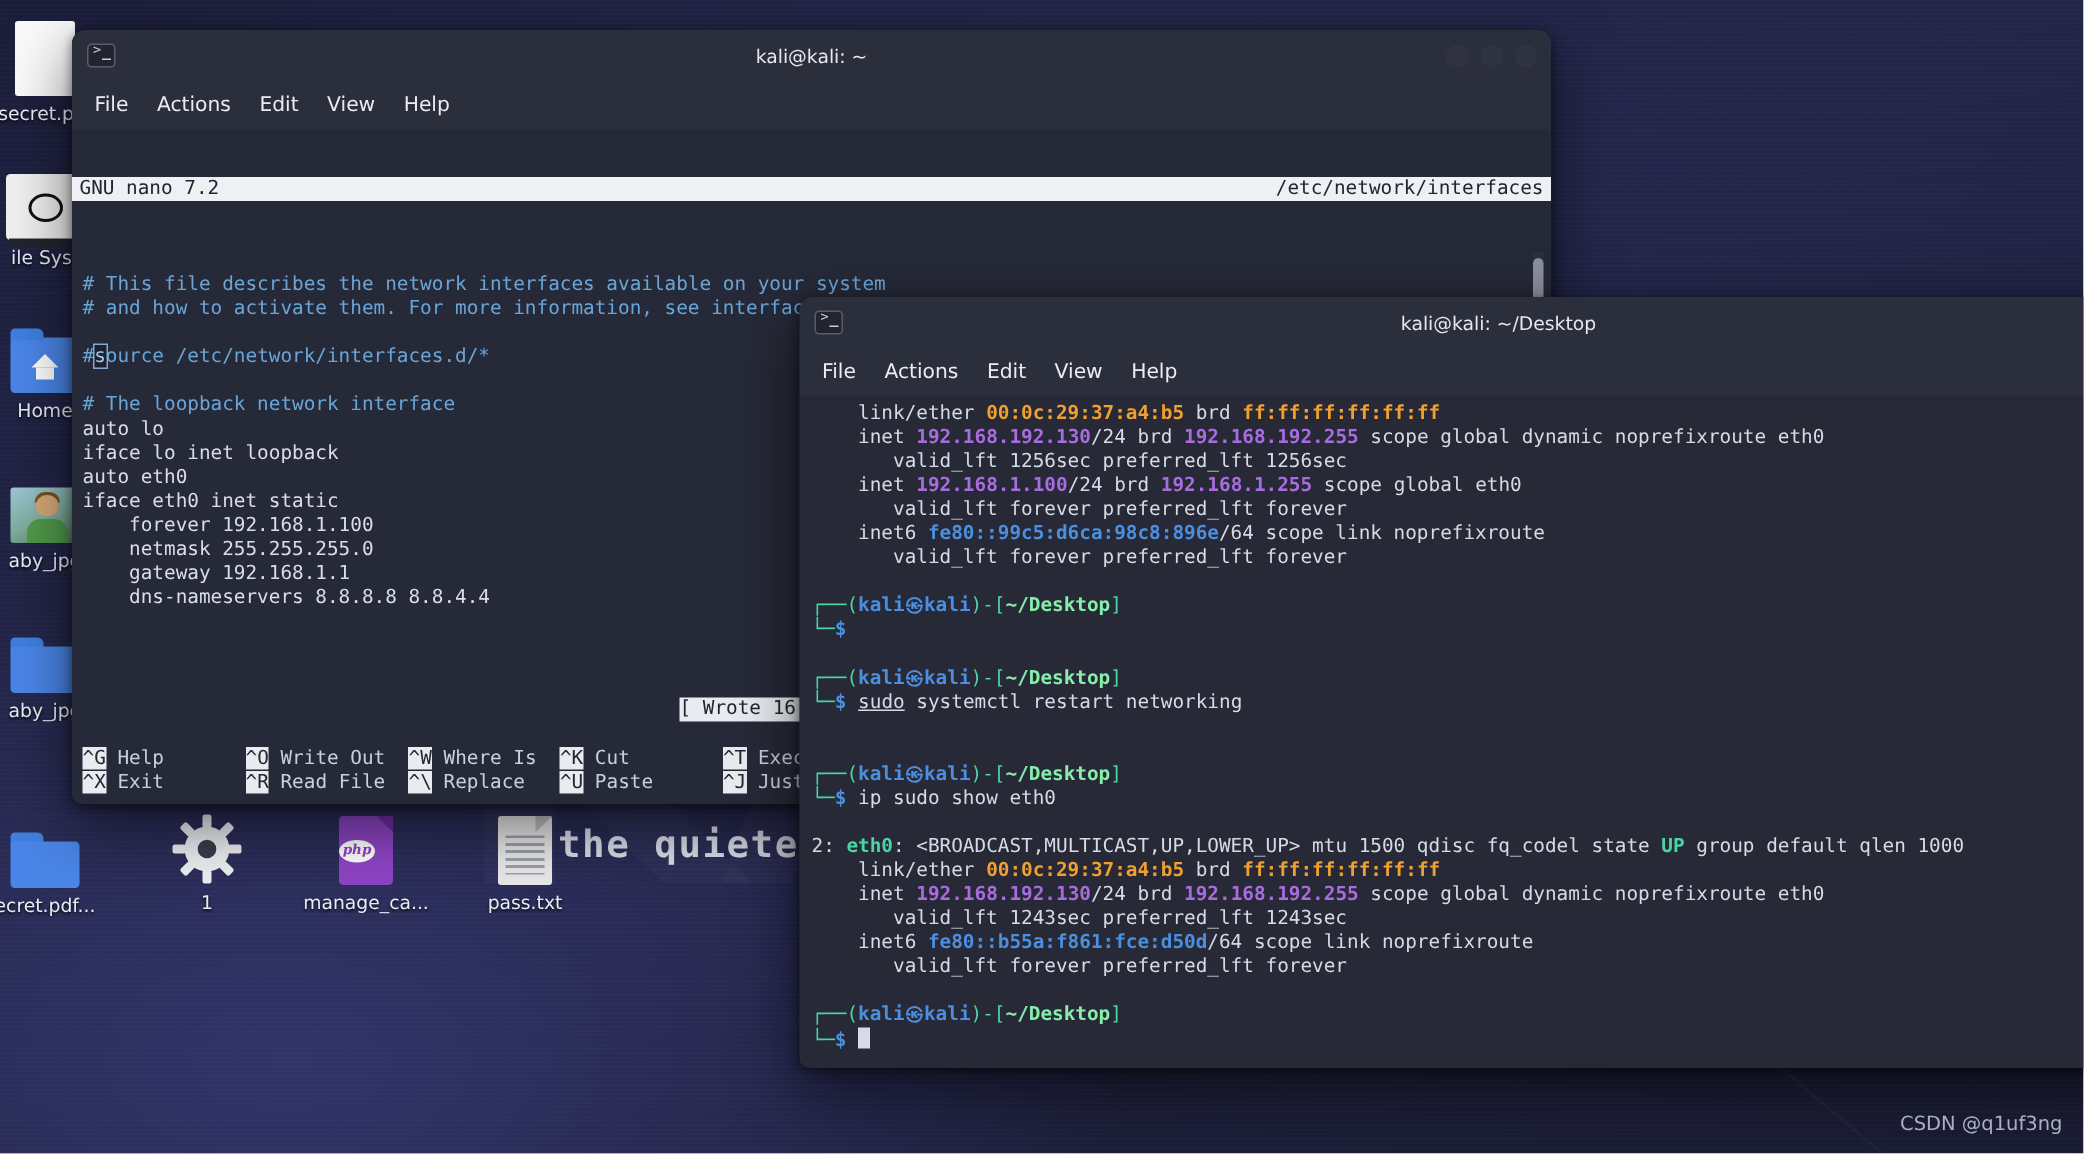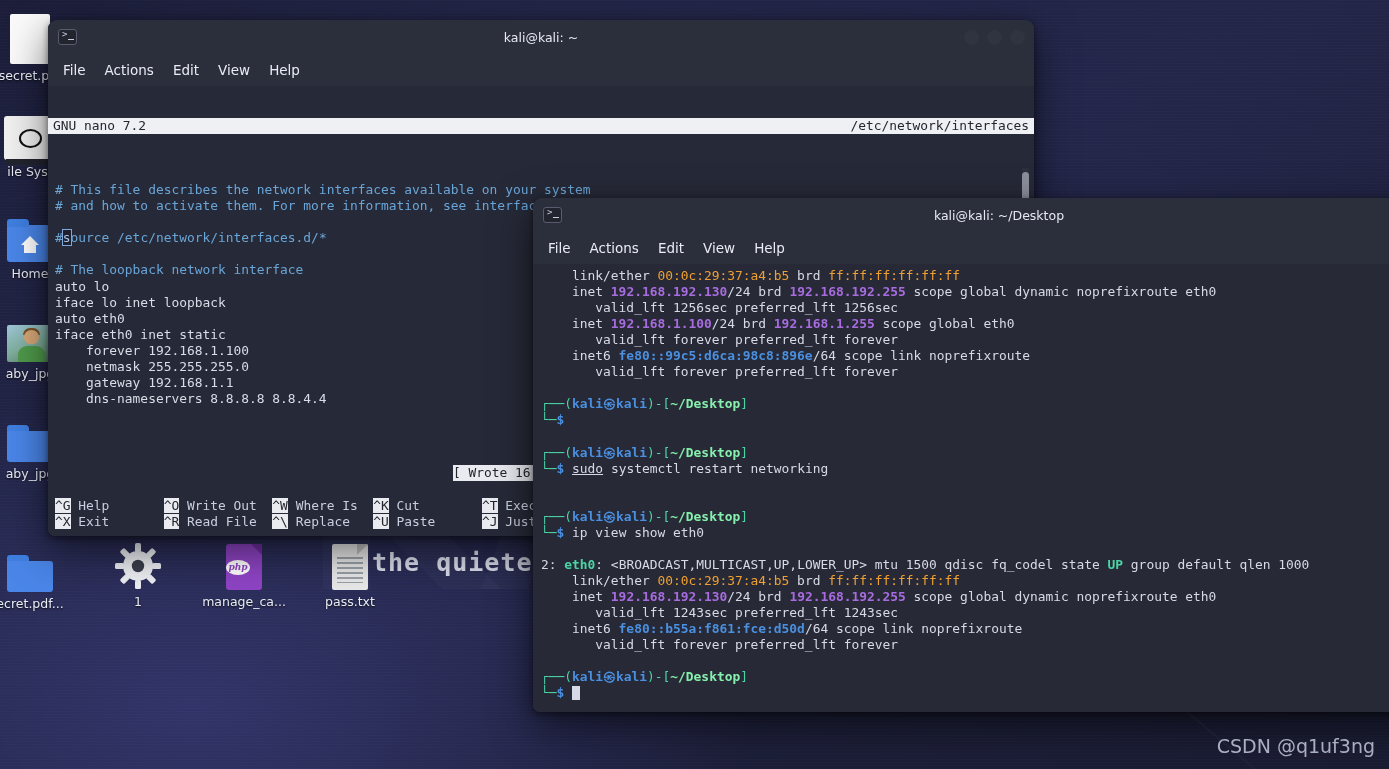--- a/index.html
+++ b/index.html
@@ -278,39 +278,39 @@
   #term-window {
     left: 533px; top: 198px; width: 932px; height: 514px;
     background: #2b2e3b;
   }
   #term-window .termbody {
     background: #272a36;
     height: 448px;
     padding: 4px 8px 0 8px;
   }
   
-  .c-orange { color: #f0a030; font-weight: normal; }
+  .c-orange { color: #f0a030; font-weight: bold; }
   .c-purple { color: #a86ce0; font-weight: bold; }
   .c-blue   { color: #4a8fe0; font-weight: bold; }
   .c-green  { color: #4ad5a5; font-weight: bold; }
   .c-kalib  { color: #4a8fe0; font-weight: bold; }
   .c-path   { color: #86efac; font-weight: bold; }
   .c-under  { color: #d6dae6; text-decoration: underline; }
   .c-white  { color: #d6dae6; }
   .c-dollar { color: #4a8fe0; font-weight: bold; }
   .cursorblk {
     display: inline-block; width: 7.75px; height: 14px;
     background: #d6dae6; vertical-align: -2.5px;
   }
   .promptsym { color: #4ad5a5; }
 
   
   #watermark {
     position: absolute; right: 14px; bottom: 12px;
-    color: #c3c9da; font-size: 19px;
+    color: #c3c9da; font-size: 13px;
     font-family: "DejaVu Sans", sans-serif;
     opacity: 0.85;
   }
 </style>
 </head>
 <body>
 
 <div id="desktop">
 
   <div class="wp-streak" style="left:-40px; top:175px; width:760px; height:3px; transform:rotate(-11deg);"></div>
@@ -569,21 +569,21 @@
 <span>       valid_lft forever preferred_lft forever</span>
 <span> </span>
 <span><span class="promptsym">┌──(</span><span class="c-kalib">kali</span><span class="c-kalib">㉿</span><span class="c-kalib">kali</span><span class="promptsym">)-[</span><span class="c-path">~/Desktop</span><span class="promptsym">]</span></span>
 <span><span class="promptsym">└─</span><span class="c-dollar">$</span> </span>
 <span> </span>
 <span><span class="promptsym">┌──(</span><span class="c-kalib">kali</span><span class="c-kalib">㉿</span><span class="c-kalib">kali</span><span class="promptsym">)-[</span><span class="c-path">~/Desktop</span><span class="promptsym">]</span></span>
 <span><span class="promptsym">└─</span><span class="c-dollar">$</span> <span class="c-under">sudo</span> <span class="c-white">systemctl restart networking</span></span>
 <span> </span>
 <span> </span>
 <span><span class="promptsym">┌──(</span><span class="c-kalib">kali</span><span class="c-kalib">㉿</span><span class="c-kalib">kali</span><span class="promptsym">)-[</span><span class="c-path">~/Desktop</span><span class="promptsym">]</span></span>
-<span><span class="promptsym">└─</span><span class="c-dollar">$</span> <span class="c-white">ip view show eth0</span></span>
+<span><span class="promptsym">└─</span><span class="c-dollar">$</span> <span class="c-white">ip sudo show eth0</span></span>
 <span> </span>
 <span>2: <span class="c-green">eth0</span>: &lt;BROADCAST,MULTICAST,UP,LOWER_UP&gt; mtu 1500 qdisc fq_codel state <span class="c-green">UP</span> group default qlen 1000</span>
 <span>    link/ether <span class="c-orange">00:0c:29:37:a4:b5</span> brd <span class="c-orange">ff:ff:ff:ff:ff:ff</span></span>
 <span>    inet <span class="c-purple">192.168.192.130</span>/24 brd <span class="c-purple">192.168.192.255</span> scope global dynamic noprefixroute eth0</span>
 <span>       valid_lft 1243sec preferred_lft 1243sec</span>
 <span>    inet6 <span class="c-blue">fe80::b55a:f861:fce:d50d</span>/64 scope link noprefixroute</span>
 <span>       valid_lft forever preferred_lft forever</span>
 <span> </span>
 <span><span class="promptsym">┌──(</span><span class="c-kalib">kali</span><span class="c-kalib">㉿</span><span class="c-kalib">kali</span><span class="promptsym">)-[</span><span class="c-path">~/Desktop</span><span class="promptsym">]</span></span>
 <span><span class="promptsym">└─</span><span class="c-dollar">$</span> <span class="cursorblk"></span></span></div>

